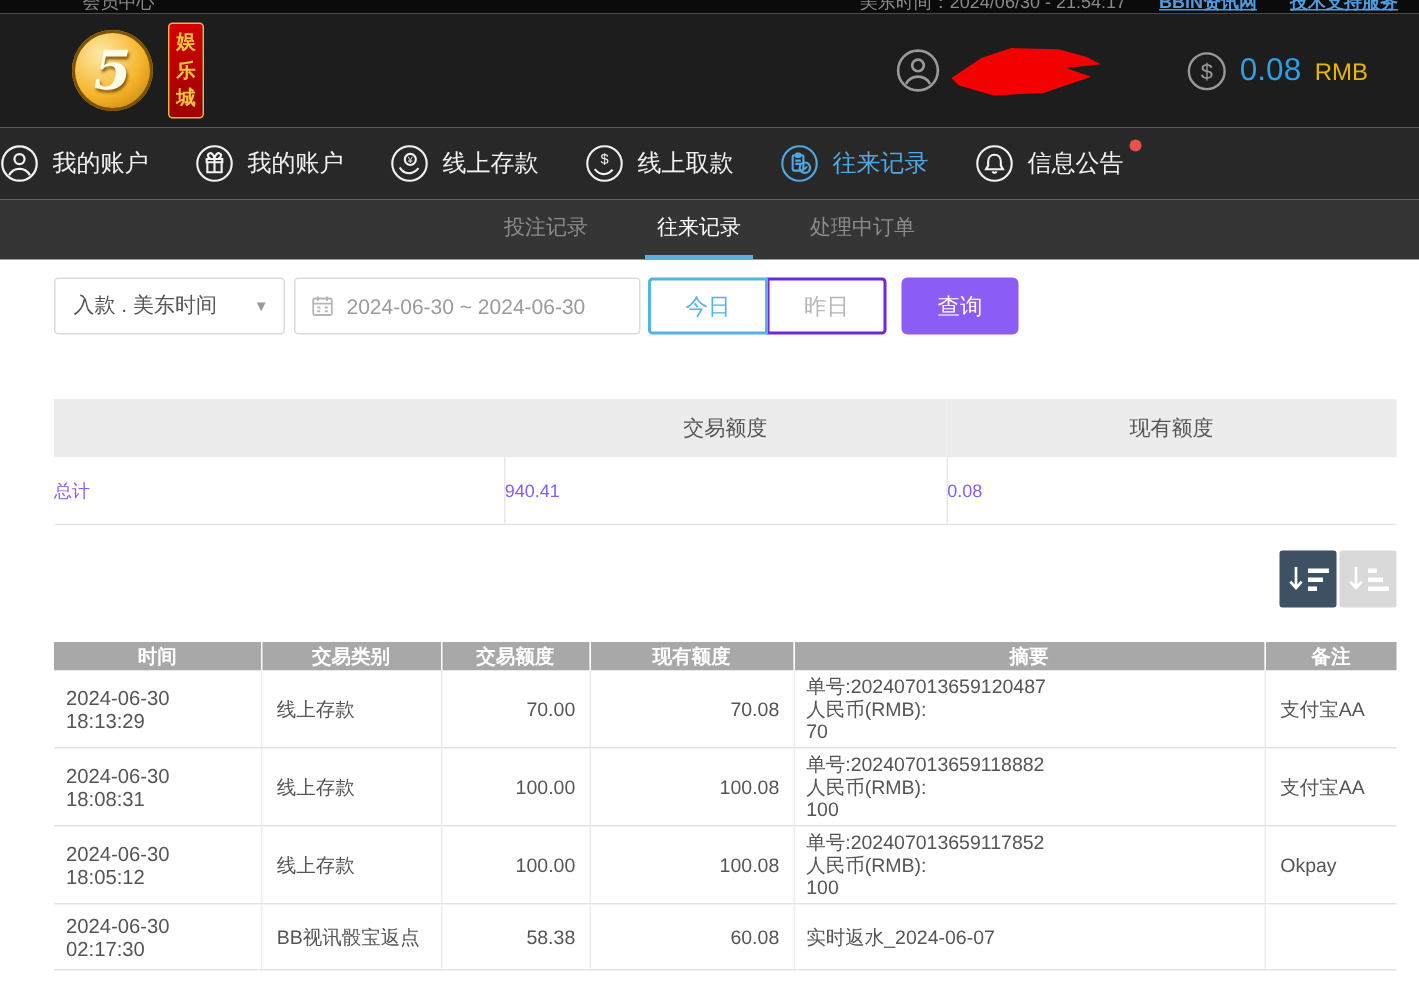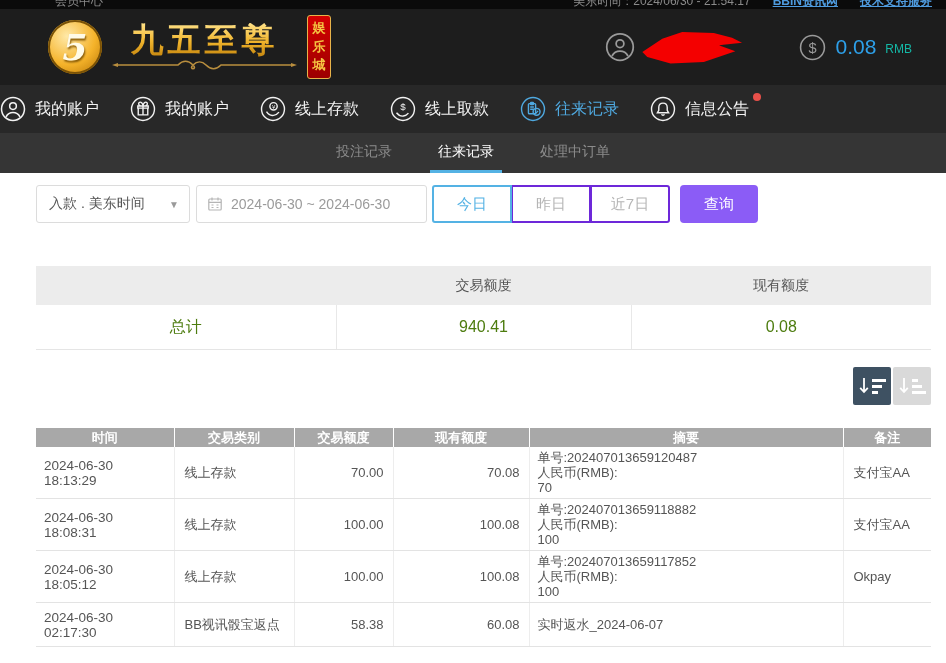--- a/index.html
+++ b/index.html
@@ -32,21 +32,21 @@
     border:1px solid #e8b34a; border-radius:3px; color:#f5c542; font-size:13px;
     font-weight:bold; text-align:center; line-height:1.45; padding:3px 0;
     word-break:break-all; }
   .user-area { margin-left:auto; margin-right:34px; display:flex; align-items:center; }
   .avatar-wrap { position:relative; display:flex; align-items:center; }
   .avatar { color:#9a9a9a; }
   .scribble { margin-left:4px; }
   .wallet { display:flex; align-items:center; gap:9px; margin-left:52px; }
   .wallet-icon { color:#9a9a9a; }
   .balance { font-size:21px; color:#2d9fe8; }
-  .currency { font-size:12px; color:#14b8a6; align-self:center; margin-top:4px; }
+  .currency { font-size:16px; color:#eab308; align-self:center; margin-top:4px; }
 
   
   .nav { height:48px; background:#282828; display:flex; align-items:center;
     gap:31px; }
   .nav-item { display:flex; align-items:center; gap:9px; color:#f2f2f2;
     font-size:16px; cursor:pointer; position:relative; }
   .nav-item.active { color:#4fa9e0; }
   .nav-item svg { display:block; }
   .red-dot { position:absolute; top:-3px; right:-12px; width:8px; height:8px;
     border-radius:50%; background:#e8504a; }
@@ -76,22 +76,22 @@
   .quick-btn:last-child { border-radius:0 3px 3px 0; }
   .quick-btn.active { border-color:#54b2e4; color:#54b2e4; z-index:2; }
   .search-btn { width:78px; margin-left:10px; background:#8b5cf6; border:none;
     border-radius:4px; color:#fff; font-size:15px; cursor:pointer; font-family:inherit; }
 
   
   .summary { margin:43px 15px 0 36px; border-bottom:1px solid #e5e5e5; }
   .summary table { width:100%; border-collapse:collapse; table-layout:fixed; }
   .summary th { background:#ececec; height:39px; font-size:14px; color:#555;
     font-weight:normal; text-align:center; }
-  .summary td { height:44px; background:#fff; font-size:16px; color:#4d7c0f;
-    text-align:center; border-left:1px solid #e8e8e8; }
+  .summary td { height:44px; background:#fff; font-size:12px; color:#8b5cf6;
+    text-align:left; border-left:1px solid #e8e8e8; }
   .summary td:first-child { border-left:none; }
 
   
   .sort-row { margin:17px 15px 0 0; display:flex; justify-content:flex-end; gap:2px; }
   .sort-btn { width:38px; height:38px; border:none; cursor:pointer; display:flex;
     align-items:center; justify-content:center; gap:3px; border-radius:2px; }
   .sort-btn.desc { background:#3e5162; }
   .sort-btn.asc  { background:#d9d9d9; }
   .sort-bars { display:flex; flex-direction:column; gap:3px; align-items:flex-start; }
   .sort-bars i { display:block; height:3px; background:#fff; }
@@ -127,27 +127,20 @@
       <span class="top-link">BBIN资讯网</span>
       <span class="top-link">技术支持服务</span>
     </span>
   </div>
 </div>
 
 <div class="header">
   <div class="logo">
     <div class="logo-circle">
       <span>5</span>
-    </div>
-    <div class="brand-col">
-      <div class="brand-text">九五至尊</div>
-      <svg class="flourish" width="185" height="13" viewBox="0 0 185 13">
-        <path d="M4 7h62c5-5 10-5 15 0s-5 5 0 0c4-4 9-4 13 0 5 5 10 5 15 0h72" stroke="#b98e3e" stroke-width="1.6" fill="none"></path>
-        <path d="M0 7l6-2v4zM185 7l-6-2v4z" fill="#b98e3e"></path>
-      </svg>
     </div>
     <div class="badge-vert">娱乐城</div>
   </div>
 
   <div class="user-area">
     <div class="avatar-wrap">
       <svg class="avatar" width="30" height="30" viewBox="0 0 24 24" fill="none" stroke="currentColor" stroke-width="1.4">
         <circle cx="12" cy="12" r="10.6"></circle>
         <circle cx="12" cy="9.3" r="3.1"></circle>
         <path d="M5.6 19.2a7.2 7.2 0 0 1 12.8 0"></path>
@@ -237,21 +230,20 @@
   <div class="date-box">
     <svg width="16" height="16" viewBox="0 0 16 16" fill="none" stroke="currentColor" stroke-width="1.2">
       <rect x="1.8" y="3" width="12.4" height="11" rx="1"></rect>
       <path d="M1.8 6.4h12.4M5 1.6v3M11 1.6v3M4.5 9h2M9.5 9h2M4.5 11.5h2M9.5 11.5h2"></path>
     </svg>
     <span>2024-06-30 ~ 2024-06-30</span>
   </div>
   <div class="quick-group">
     <button class="quick-btn active">今日</button>
     <button class="quick-btn">昨日</button>
-    <button class="quick-btn">近7日</button>
   </div>
   <button class="search-btn">查询</button>
 </div>
 
 <div class="summary">
   <table>
     <colgroup>
         <col style="width:300px">
         <col style="width:295px">
         <col style="width:300px">

